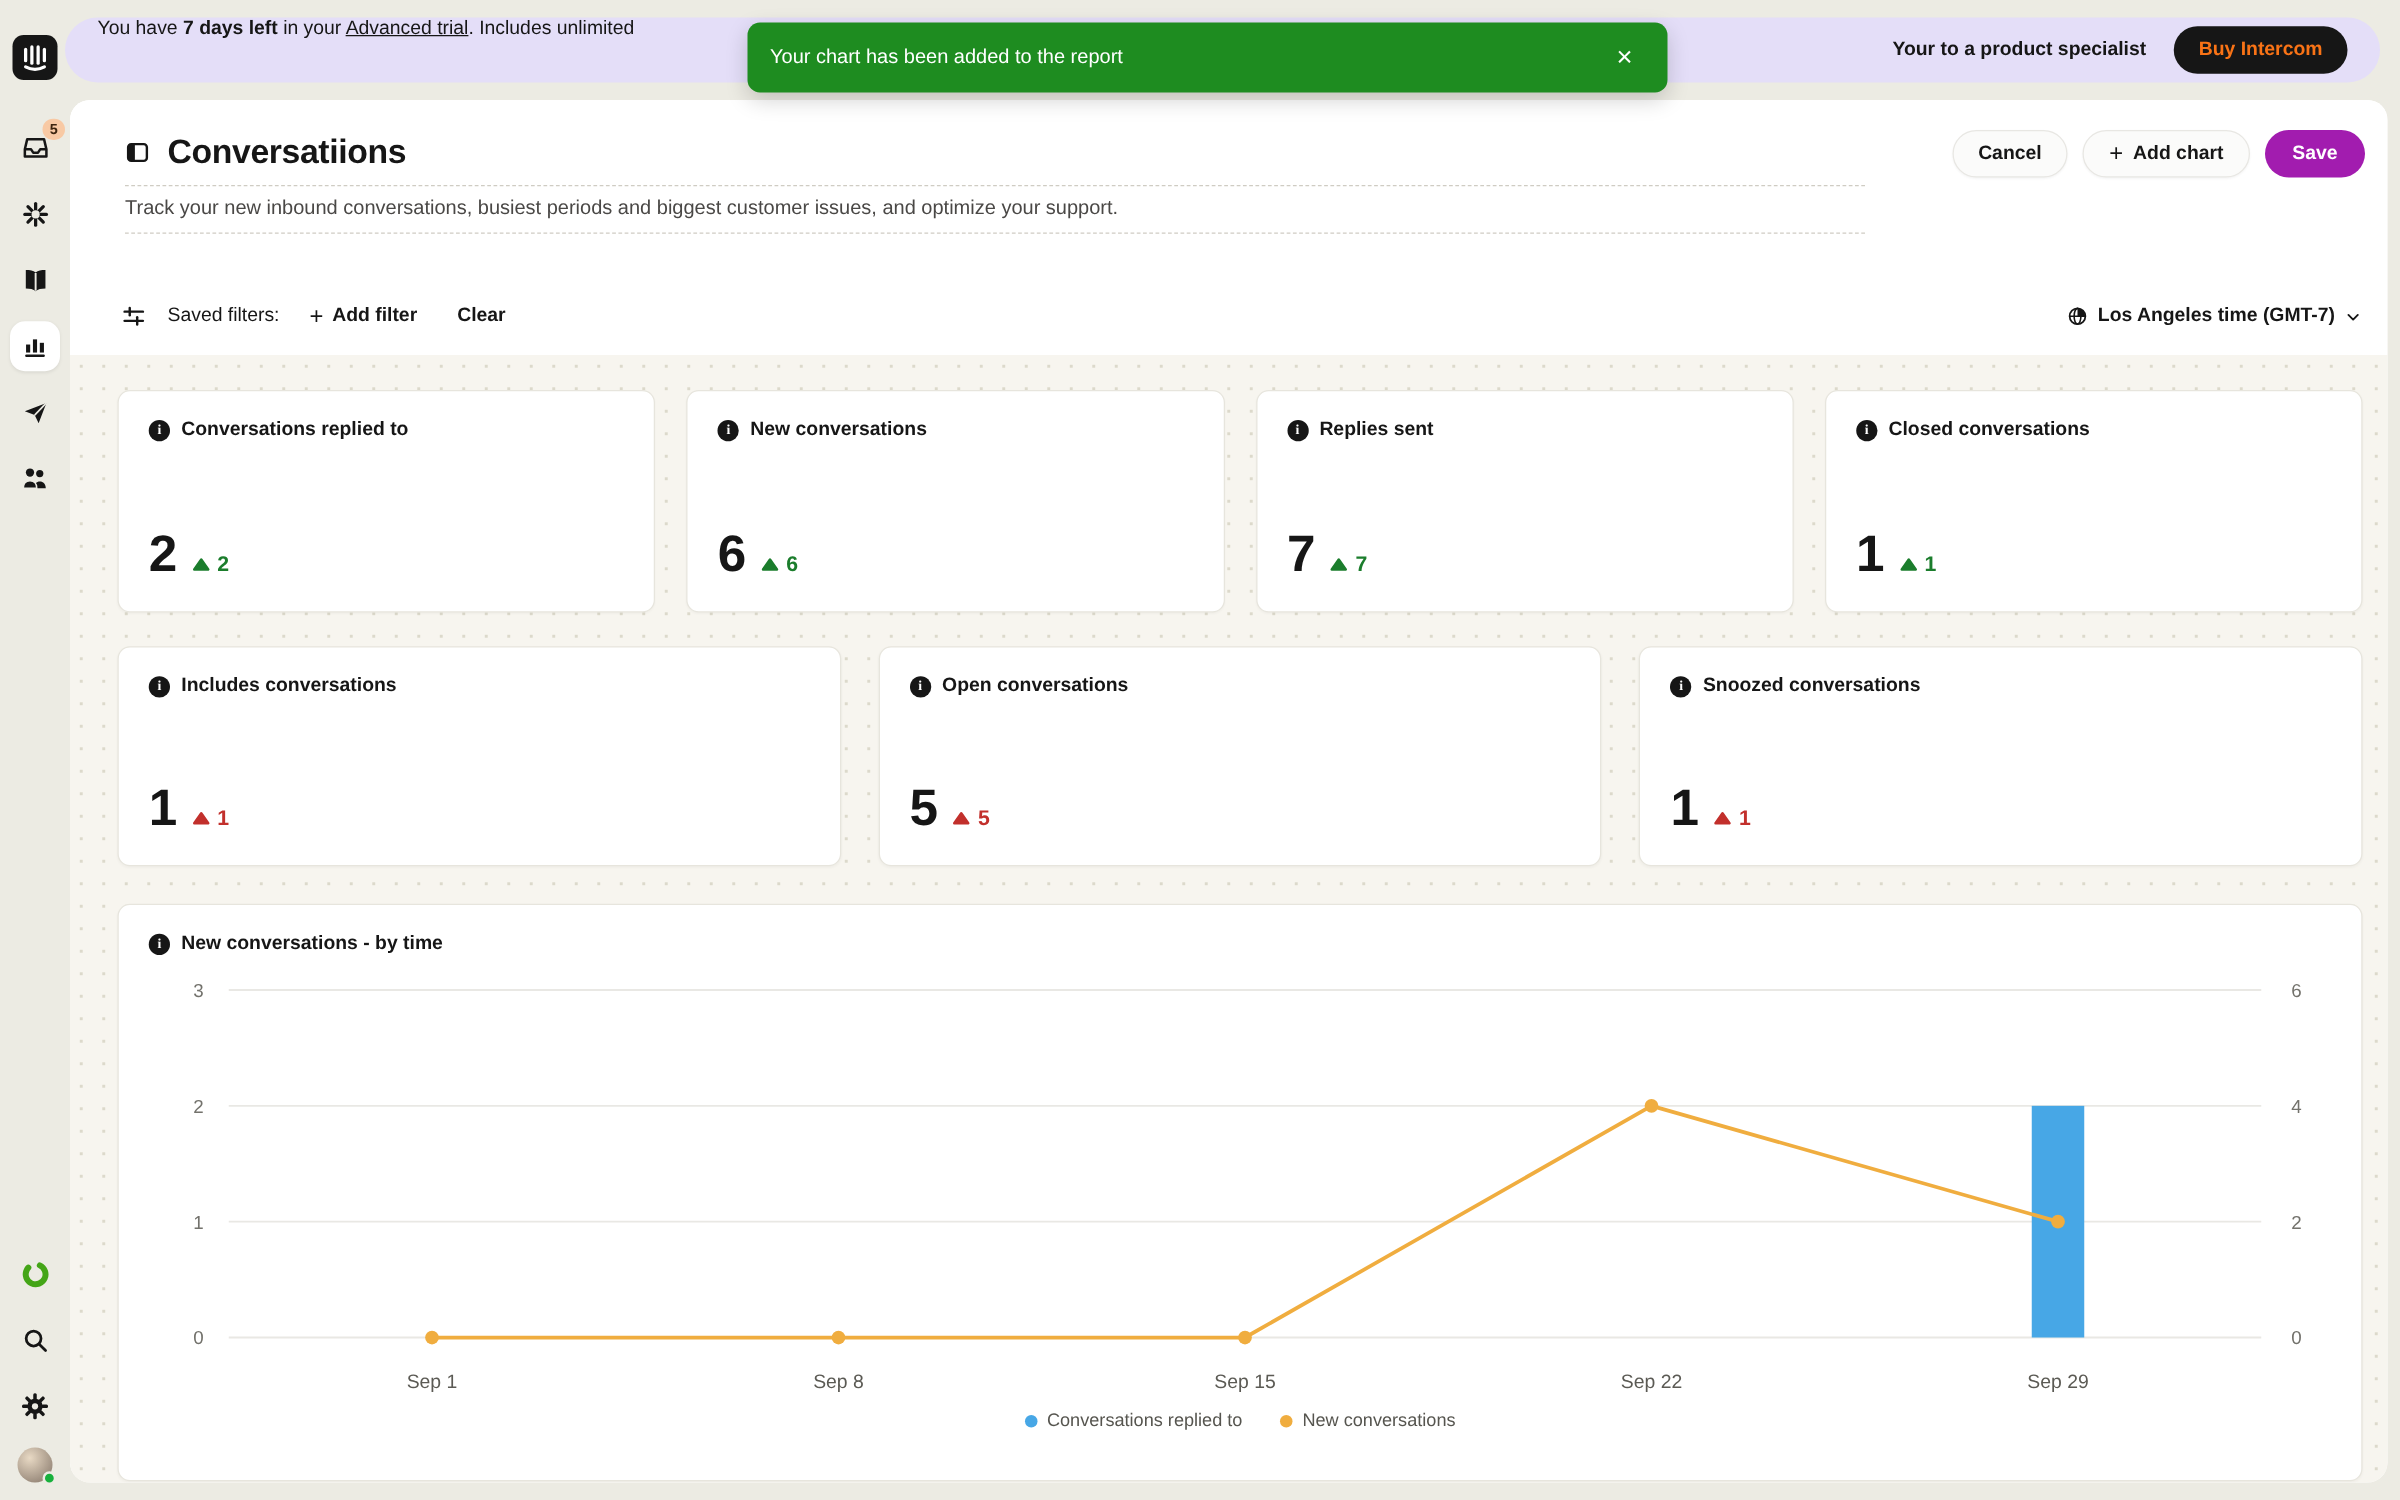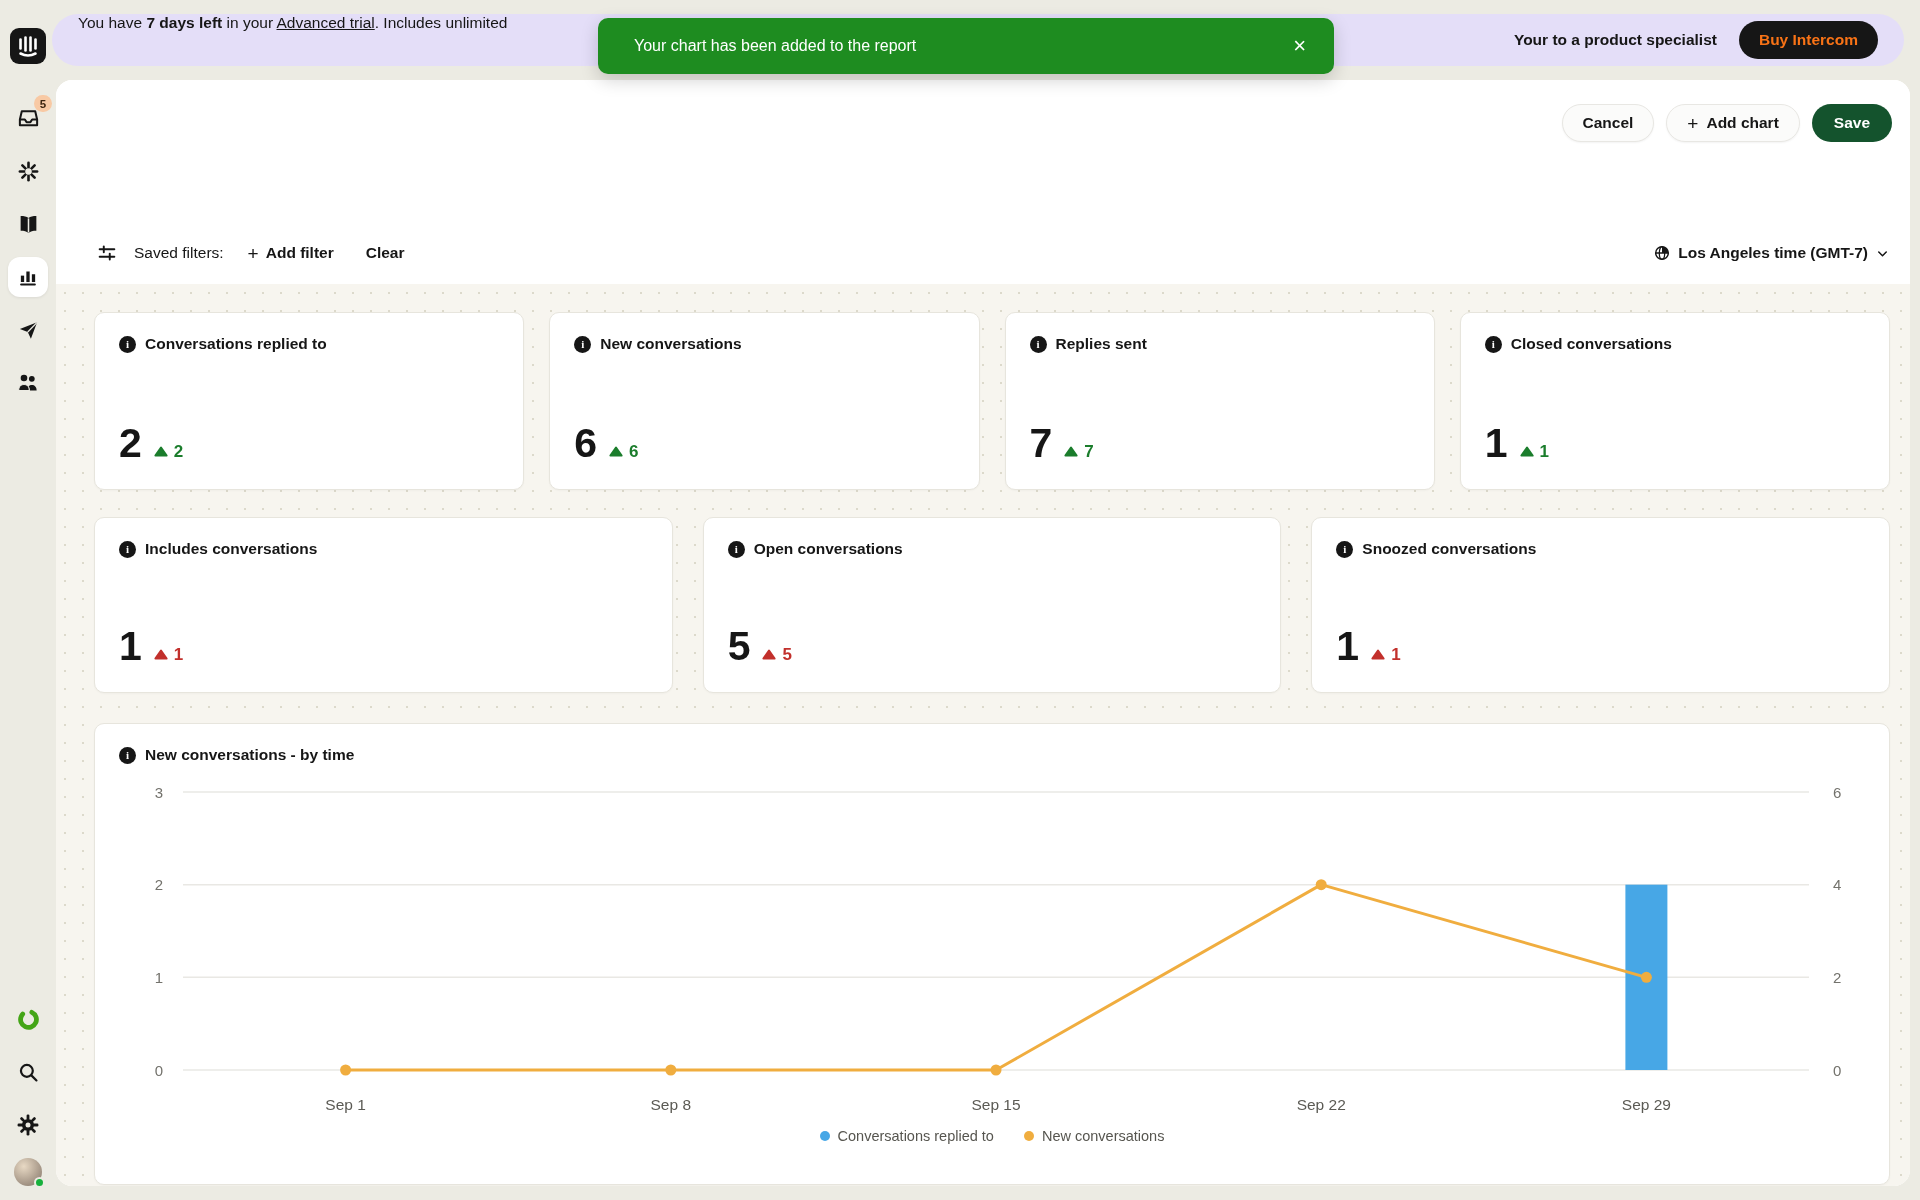--- a/index.html
+++ b/index.html
@@ -22,32 +22,32 @@
   .avatar { width:28px; height:28px; border-radius:50%; background:radial-gradient(circle at 35% 30%, #e8d9c4, #a09182 70%, #7e7264); position:relative; cursor:pointer; }
   .avatar .status { position:absolute; right:-3px; bottom:-2px; width:11px; height:11px; border-radius:50%; background:#17b03c; border:2px solid #ecebe3; }
   
   .banner { position:absolute; left:52px; right:16px; top:14px; height:52px; border-radius:26px; display:flex; padding:0 26px; font-size:15.5px;gap:40px; }
   .banner .left-text { white-space:nowrap; overflow:hidden; flex:1; }
   .banner .right-group { display:flex; align-items:center; gap:22px; margin-left:auto; white-space:nowrap; }
   .banner a, .banner .link { text-decoration:underline; cursor:pointer; color:#161616; }
   .talk-link { font-weight:bold; text-decoration:none !important; cursor:pointer; }
   .pill-dark { background:#161616; color:#f97316; border:none; border-radius:999px; padding:10px 20px; font-size:15.5px; font-weight:bold; cursor:pointer; font-family:inherit; }
   
-  .toast { position:absolute; left:598px; top:18px; width:736px; height:56px; border-radius:10px; z-index:6; display:flex; align-items:center; color:#fff; font-size:16px; padding:0 20px 0 36px; box-shadow:0 6px 18px rgba(0,0,0,.18); }
+  .toast { position:absolute; left:598px; top:18px; width:736px; height:56px; border-radius:10px; z-index:6; display:flex; align-items:center; color:#fff; font-size:16px; padding:0 20px 0 18px; box-shadow:0 6px 18px rgba(0,0,0,.18); }
   .toast .close { margin-left:auto; background:none; border:none; color:#fff; font-size:22px; line-height:1; cursor:pointer; font-family:inherit; padding:4px 8px; }
   
   .main { position:absolute; left:56px; top:80px; width:1854px; height:1106px; background:#ffffff; border-radius:16px; overflow:hidden; }
   .zone-header { position:absolute; top:0; left:0; right:0; height:142px; background:#fff; padding:26px 18px 0 44px; }
   .title-block { width:1392px; }
   .title-row { display:flex; align-items:center; gap:14px; padding-bottom:11px; border-bottom:1px dashed #cfccc3; }
   .page-title { font-size:27px; font-weight:bold; letter-spacing:-.3px; cursor:text; }
   .page-subtitle { font-size:16px; color:#4a4846; padding:9px 0 10px; border-bottom:1px dashed #cfccc3; cursor:text; }
   .header-buttons { position:absolute; top:24px; right:18px; display:flex; align-items:center; gap:12px; }
   .btn-light { background:#fbfbfa; border:1px solid #e8e7e3; border-radius:999px; height:38px; padding:0 20px; font-size:15.5px; font-weight:bold; color:#161616; display:flex; align-items:center; gap:8px; cursor:pointer; box-shadow:0 1px 2px rgba(0,0,0,.05); font-family:inherit; }
-  .btn-dark { background:#14532d; color:#fff; border:none; border-radius:999px; height:38px; padding:0 22px; font-size:15.5px; font-weight:bold; cursor:pointer; font-family:inherit; }
+  .btn-dark { background:#a21caf; color:#fff; border:none; border-radius:999px; height:38px; padding:0 22px; font-size:15.5px; font-weight:bold; cursor:pointer; font-family:inherit; }
   .plus-glyph { font-size:19px; font-weight:normal; line-height:1; }
   
   .zone-filters { position:absolute; top:142px; left:0; right:0; height:62px; background:#fff; display:flex; align-items:center; padding:0 20px 0 40px; gap:16px; }
   .filters-label { font-size:15.5px; color:#161616; }
   .date-pill { height:38px; border:1px solid #dcdad2; border-radius:19px; background:#fff; display:flex; align-items:center; gap:10px; padding:0 18px; font-size:15.5px; font-weight:bold; cursor:pointer; font-family:inherit; }
   .text-btn { background:none; border:none; font-size:15.5px; font-weight:bold; color:#161616; display:flex; align-items:center; gap:7px; cursor:pointer; font-family:inherit; padding:6px 8px; }
   .tz { margin-left:auto; display:flex; align-items:center; gap:7px; font-size:15.5px; font-weight:bold; cursor:pointer; }
   
   .zone-content { position:absolute; top:204px; left:0; right:0; bottom:0; background-color:#f7f5ef; background-image:radial-gradient(#dcd9cb 1.2px, transparent 1.3px); background-size:18px 18px; padding:28px 20px 0 38px; }
   .cards-row { display:flex; gap:25px; margin-bottom:27px; }
@@ -191,20 +191,30 @@
 </div>
 
 <div class="toast" style="background: rgb(30, 140, 32);">
   <span>Your chart has been added to the report</span>
   <button class="close">×</button>
 </div>
 
 <main class="main">
 
   <div class="zone-header">
+    <div class="title-block">
+      <div class="title-row">
+        <svg width="20" height="20" viewBox="0 0 24 24">
+          <rect x="3" y="4" width="18" height="16" rx="3" fill="none" stroke="#161616" stroke-width="2.3"></rect>
+          <path d="M6 4 H9.5 V20 H6 Q3 20 3 17 V7 Q3 4 6 4 Z" fill="#161616"></path>
+        </svg>
+        <h1 class="page-title">Conversatiions</h1>
+      </div>
+      <div class="page-subtitle">Track your new inbound conversations, busiest periods and biggest customer issues, and optimize your support.</div>
+    </div>
     <div class="header-buttons">
       <button class="btn-light">Cancel</button>
       <button class="btn-light">
         <span class="plus-glyph">+</span>
         <span>Add chart</span>
       </button>
       <button class="btn-dark">Save</button>
     </div>
   </div>
 

